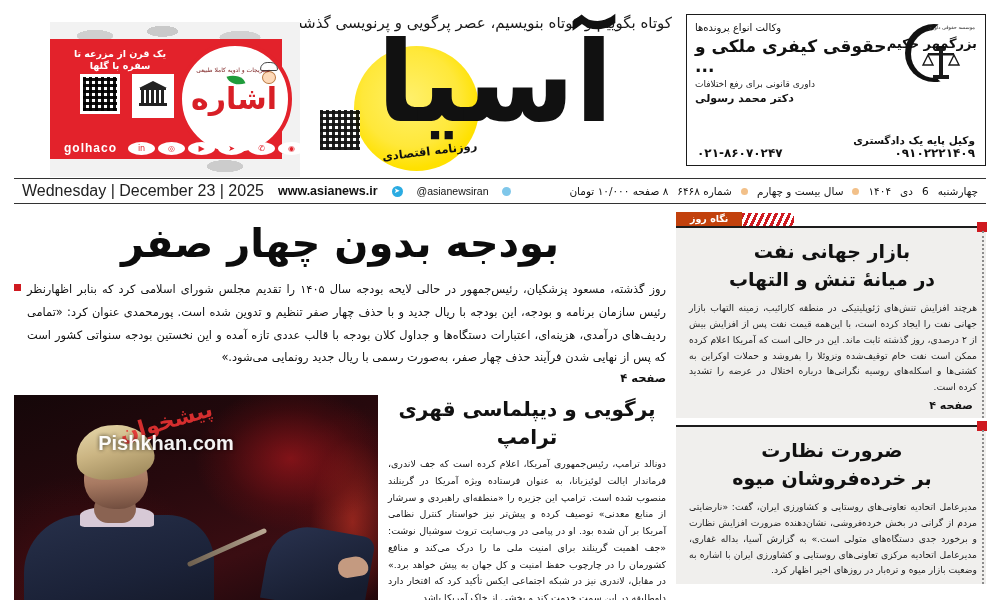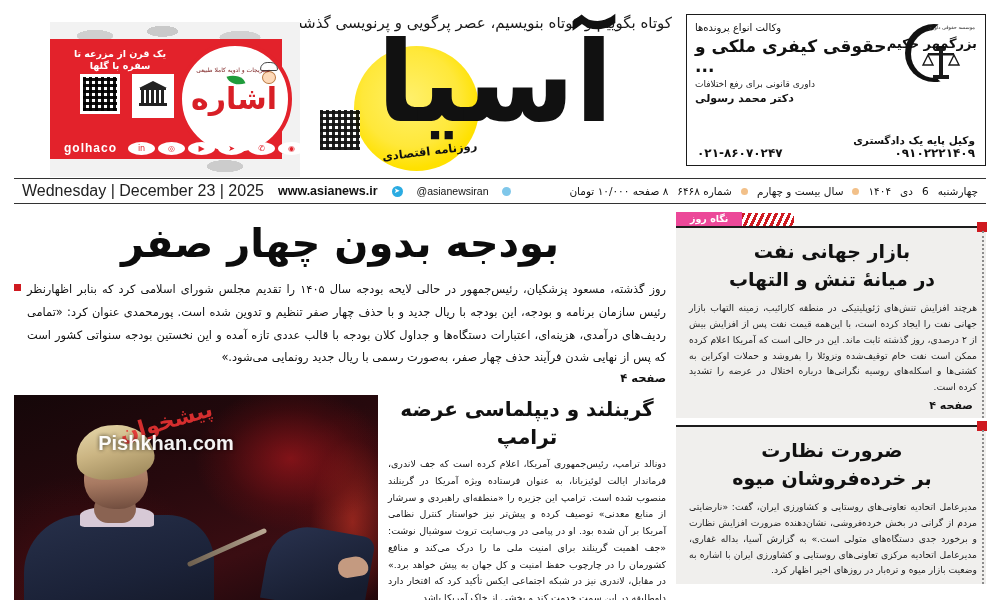--- a/index.html
+++ b/index.html
@@ -328,21 +328,21 @@
     gap: 8px;
     direction: rtl;
   }
   .side-card { position: relative; }
   .side-tag-row {
     position: relative;
     height: 15px;
     display: flex; flex-direction: row-reverse; align-items: center;
   }
   .side-tag {
-    background: #ec4899;
+    background: #c2410c;
     color: #ffffff;
     font-size: 9.5px;
     font-weight: bold;
     padding: 1px 14px 2px 14px;
     line-height: 1.3;
   }
   .side-tag-stripes {
     width: 52px; height: 14px;
     background: repeating-linear-gradient(115deg, #cf1a20 0 3px, #ffffff 3px 6px);
   }
@@ -699,21 +699,21 @@
 
       <div class="lead-body-wrap">
         <span class="lead-bullet"></span>
         <div class="lead-body">روز گذشته، مسعود پزشکیان، رئیس‌جمهور در حالی لایحه بودجه سال ۱۴۰۵ را تقدیم مجلس شورای اسلامی کرد که بنابر اظهارنظر رئیس سازمان برنامه و بودجه، این بودجه با ریال جدید و با حذف چهار صفر تنظیم و تدوین شده است. پورمحمدی عنوان کرد: «تمامی ردیف‌های درآمدی، هزینه‌ای، اعتبارات دستگاه‌ها و جداول کلان بودجه با قالب عددی تازه آمده و این نخستین بودجه سنواتی کشور است که پس از نهایی شدن فرآیند حذف چهار صفر، به‌صورت رسمی با ریال جدید رونمایی می‌شود.»</div>
       </div>
       <div class="lead-pageref">صفحه ۴</div>
 
       <div class="lower">
 
         <div class="trump-text-col">
-          <div class="trump-headline">گرینلند و دیپلماسی عرضه ترامپ</div>
+          <div class="trump-headline">پرگویی و دیپلماسی قهری ترامپ</div>
           <div class="trump-body">دونالد ترامپ، رئیس‌جمهوری آمریکا، اعلام کرده است که جف لاندری، فرماندار ایالت لوئیزیانا، به عنوان فرستاده ویژه آمریکا در گرینلند منصوب شده است. ترامپ این جزیره را «منطقه‌ای راهبردی و سرشار از منابع معدنی» توصیف کرده و پیش‌تر نیز خواستار کنترل نظامی آمریکا بر آن شده بود. او در پیامی در وب‌سایت تروث سوشیال نوشت: «جف اهمیت گرینلند برای امنیت ملی ما را درک می‌کند و منافع کشورمان را در چارچوب حفظ امنیت و کل جهان به پیش خواهد برد.» در مقابل، لاندری نیز در شبکه اجتماعی ایکس تأکید کرد که افتخار دارد داوطلبقه در این سمت خدمت کند و بخشی از خاک آمریکا باشد.</div>
         </div>
 
         <div class="photo">
           <div class="photo-bg"></div>
           <div class="photo-figure">
             <div class="fig-suit"></div>
             <div class="fig-arm"></div>
             <div class="fig-hand"></div>
             <div class="fig-collar"></div>

